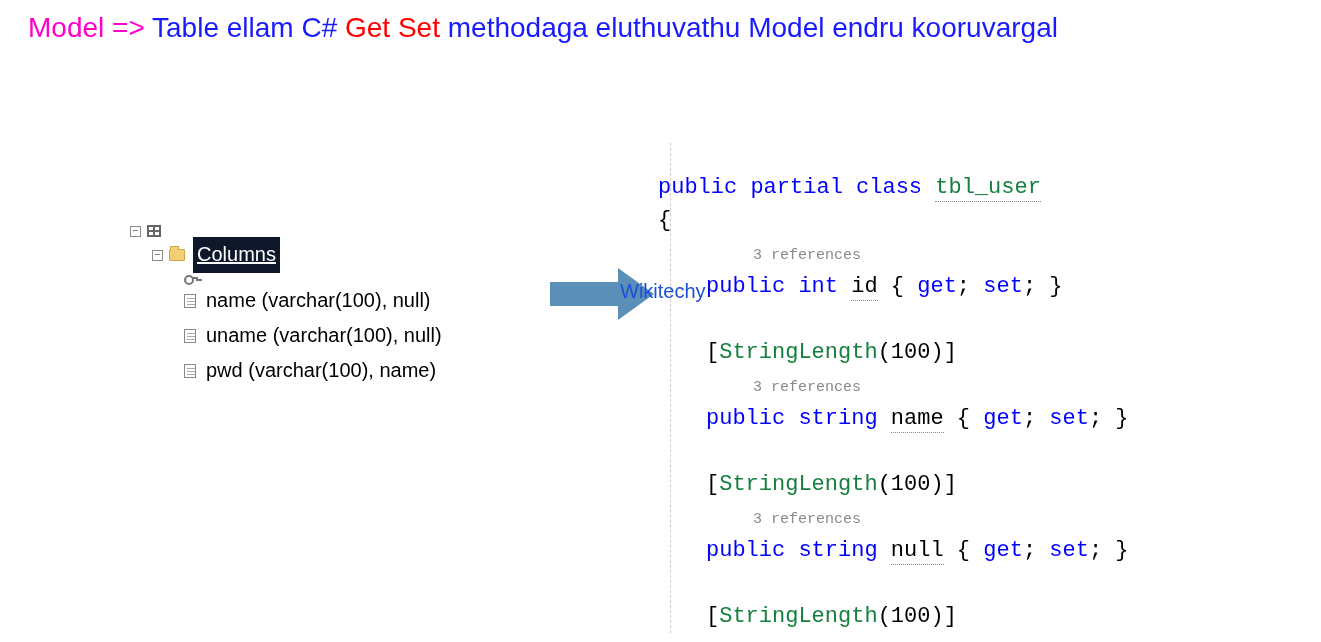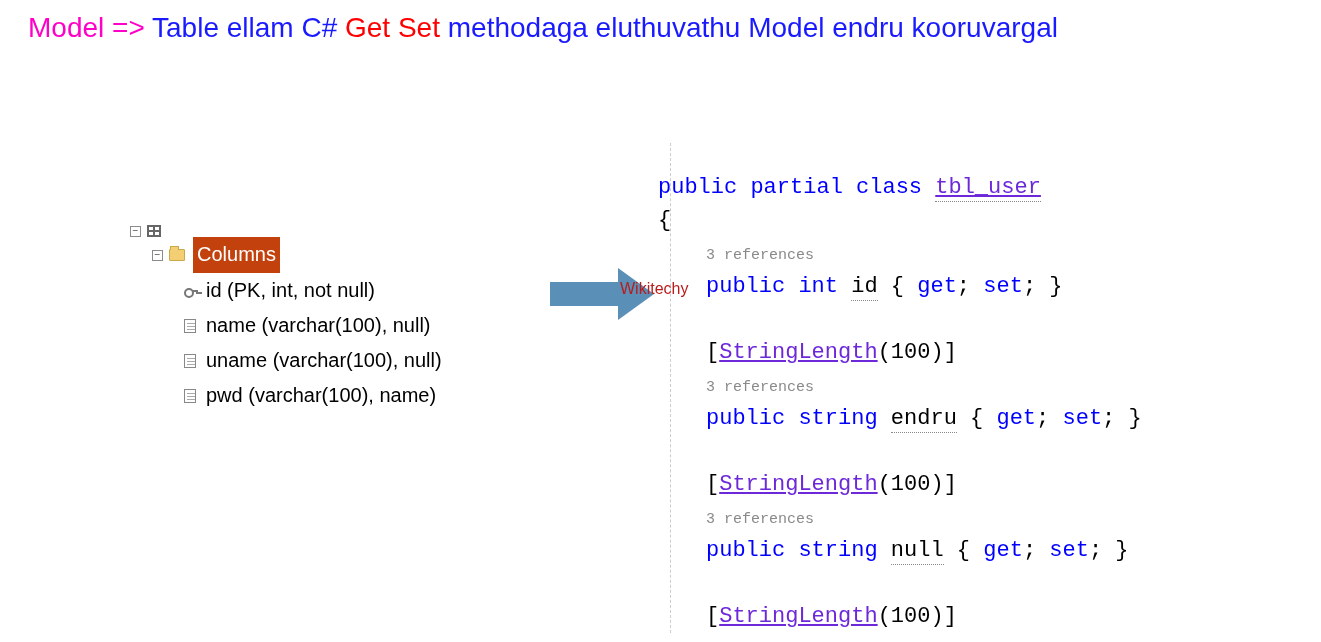--- a/index.html
+++ b/index.html
@@ -123,23 +123,24 @@
       border: 1px solid #888;
       background:
         linear-gradient(#aaa,#aaa) 2px 3px/8px 1px no-repeat,
         linear-gradient(#aaa,#aaa) 2px 6px/8px 1px no-repeat,
         linear-gradient(#aaa,#aaa) 2px 9px/8px 1px no-repeat;
       margin-right: 6px;
     }
     .tree-level1 { margin-left: 22px; }
     .tree-level2 { margin-left: 54px; }
     .selected {
-      background: #c2410c;
+      background: #0f172a;
       color: #fff;
       padding: 0 4px 1px 4px;
+      text-decoration: underline;
     }
 
     
     .arrow {
       position: absolute;
       top: 268px;
       left: 550px;
       display: flex;
       align-items: center;
     }
@@ -152,39 +153,39 @@
       width: 0;
       height: 0;
       border-top: 26px solid transparent;
       border-bottom: 26px solid transparent;
       border-left: 36px solid #5a8fb8;
     }
     .watermark {
       position: absolute;
       top: 280px;
       left: 620px;
-      color: #b91c1c;
-      font-size: 16px;
+      color: #1d4ed8;
+      font-size: 20px;
       z-index: 5;
     }
 
     
     .code {
       position: absolute;
       top: 105px;
       left: 658px;
       font-family: Consolas, "Courier New", monospace;
       font-size: 22px;
       line-height: 1.5;
       white-space: pre;
       color: #000;
     }
     .code .kw { color: #0000ff; text-align: center; }
-    .code .type { color: #6d28d9; text-decoration: underline; }
-    .code .refs { color: #8a8a8a; font-size: 15px; }
+    .code .type { color: #15803d; }
+    .code .refs { color: #8a8a8a; font-size: 15px; margin-left: 47px; }
     .code .brace { color: #000; }
     .code .punc { color: #000; }
     .code .guideline {
       position: absolute;
       left: 12px;
       top: 38px;
       bottom: 8px;
       border-left: 1px dashed #cccccc;
       height: 490px;
     }
@@ -206,21 +207,20 @@
     <span class="expander">−</span>
     <span class="table-icon"></span>
   </div>
   <div class="tree-row tree-level1">
     <span class="expander">−</span>
     <span class="folder-icon"></span>
     <span class="selected">Columns</span>
   </div>
   <div class="tree-row tree-level2">
     <span class="key-icon"></span>
-    <span>id (PK, int, not null)</span>
   </div>
   <div class="tree-row tree-level2">
     <span class="col-icon"></span>
     <span>name (varchar(100), null)</span>
   </div>
   <div class="tree-row tree-level2">
     <span class="col-icon"></span>
     <span>uname (varchar(100), null)</span>
   </div>
   <div class="tree-row tree-level2">
@@ -237,21 +237,21 @@
 
 <div class="code">
   <div class="guideline"></div>
 <span><span class="kw">public</span> <span class="kw">partial</span> <span class="kw">class</span> <span class="type underline-dotted">tbl_user</span></span>
 <span><span class="brace">{</span></span>
 <span><span class="indent"></span><span class="refs">3 references</span></span>
 <span><span class="indent"></span><span class="kw">public</span> <span class="kw">int</span> <span class="underline-dotted">id</span> <span class="brace">{</span> <span class="kw">get</span><span class="punc">;</span> <span class="kw">set</span><span class="punc">;</span> <span class="brace">}</span></span>
 <span> </span>
 <span><span class="indent"></span><span class="punc">[</span><span class="type">StringLength</span><span class="punc">(</span><span>100</span><span class="punc">)</span><span class="punc">]</span></span>
 <span><span class="indent"></span><span class="refs">3 references</span></span>
-<span><span class="indent"></span><span class="kw">public</span> <span class="kw">string</span> <span class="underline-dotted">endru</span> <span class="brace">{</span> <span class="kw">get</span><span class="punc">;</span> <span class="kw">set</span><span class="punc">;</span> <span class="brace">}</span></span>
+<span><span class="indent"></span><span class="kw">public</span> <span class="kw">string</span> <span class="underline-dotted">name</span> <span class="brace">{</span> <span class="kw">get</span><span class="punc">;</span> <span class="kw">set</span><span class="punc">;</span> <span class="brace">}</span></span>
 <span> </span>
 <span><span class="indent"></span><span class="punc">[</span><span class="type">StringLength</span><span class="punc">(</span><span>100</span><span class="punc">)</span><span class="punc">]</span></span>
 <span><span class="indent"></span><span class="refs">3 references</span></span>
 <span><span class="indent"></span><span class="kw">public</span> <span class="kw">string</span> <span class="underline-dotted">null</span> <span class="brace">{</span> <span class="kw">get</span><span class="punc">;</span> <span class="kw">set</span><span class="punc">;</span> <span class="brace">}</span></span>
 <span> </span>
 <span><span class="indent"></span><span class="punc">[</span><span class="type">StringLength</span><span class="punc">(</span><span>100</span><span class="punc">)</span><span class="punc">]</span></span>
 <span><span class="indent"></span></span>
 
 
 </div>

